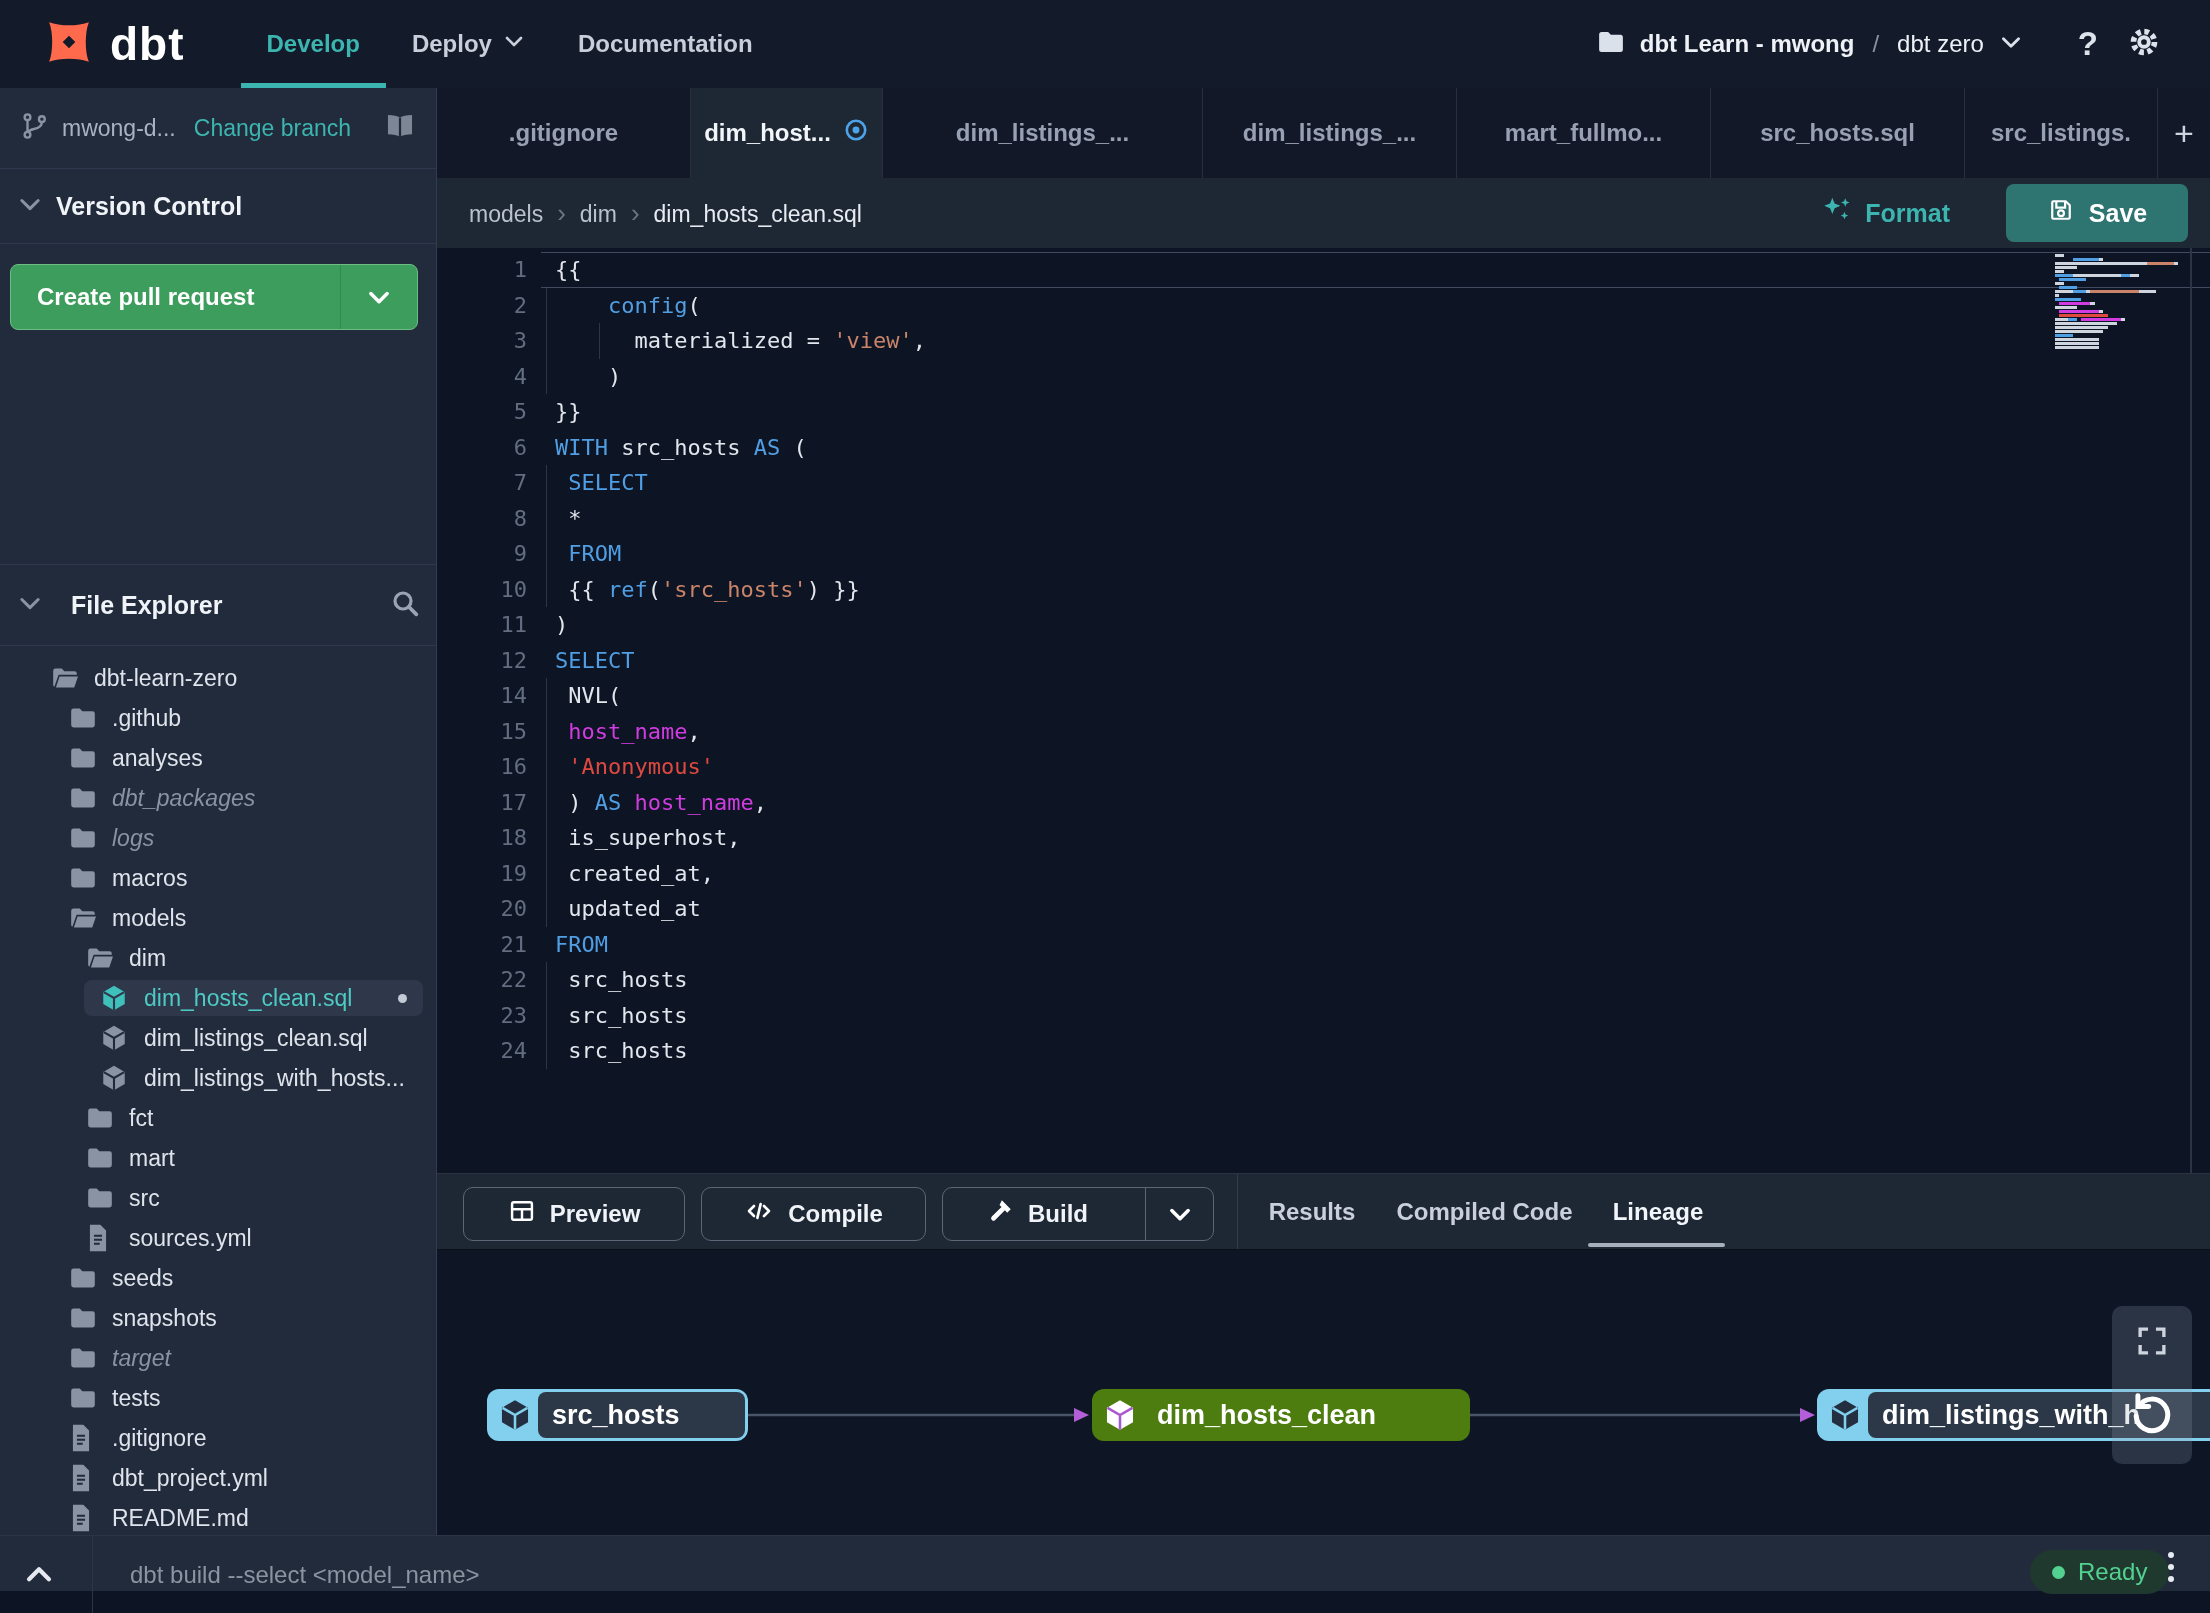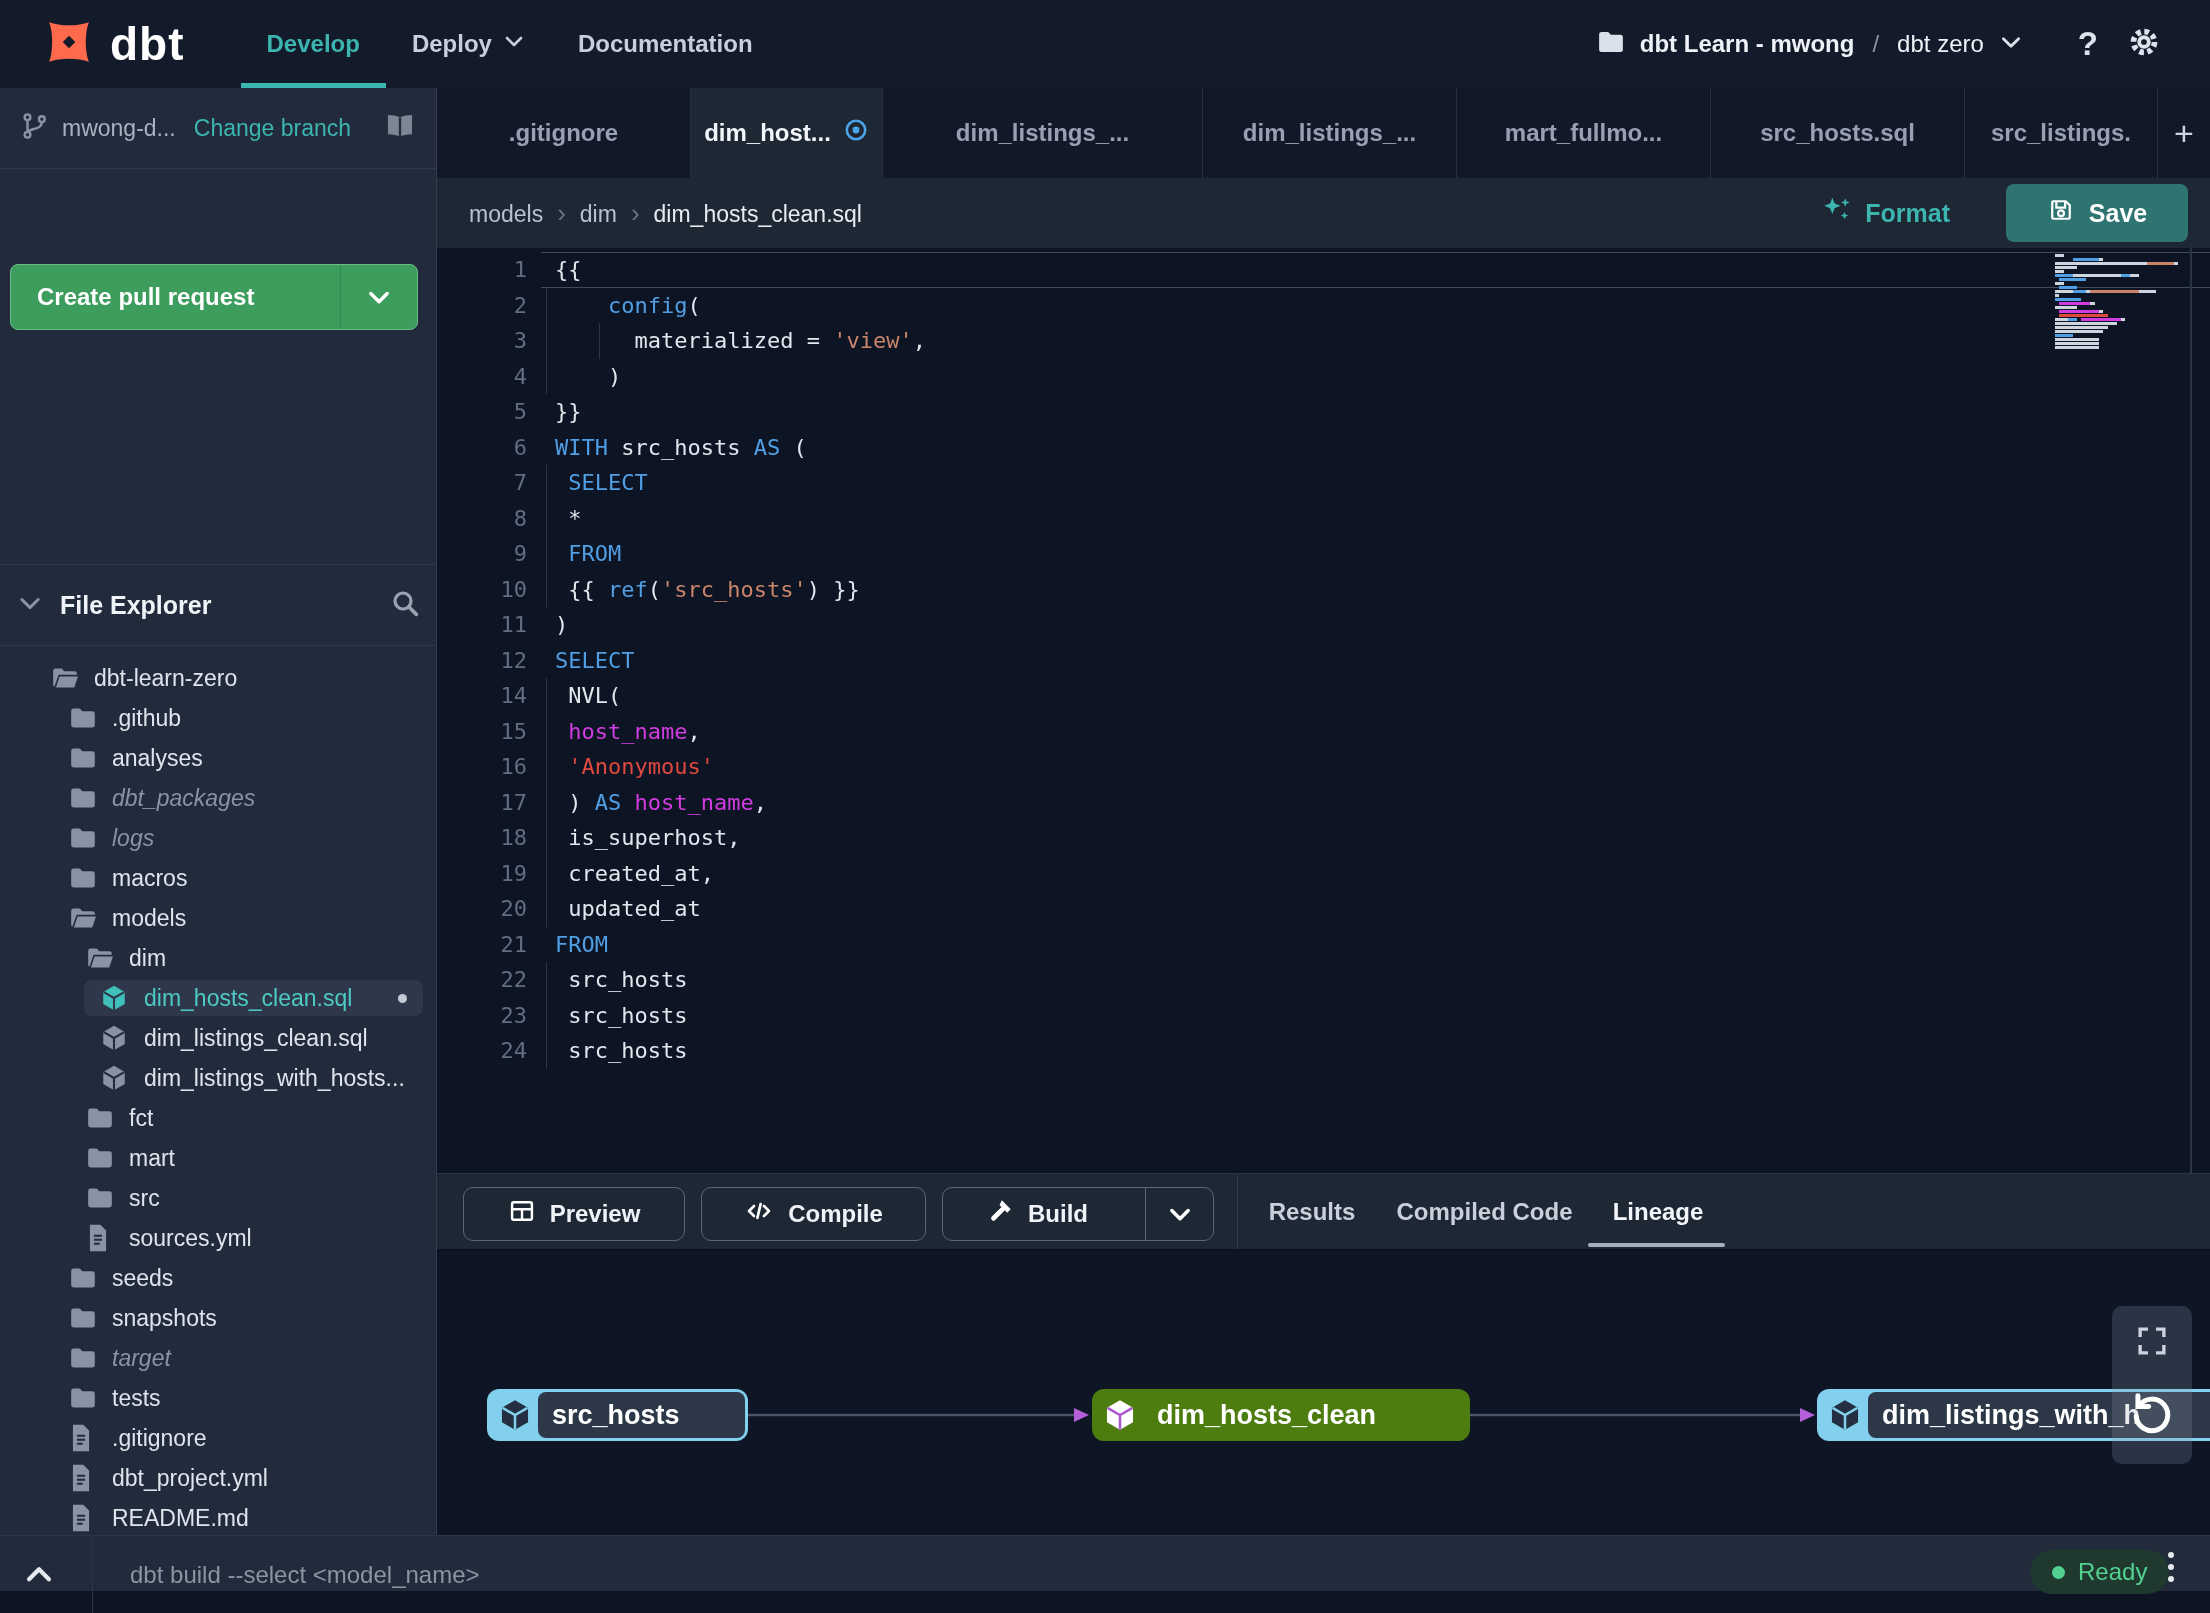--- a/index.html
+++ b/index.html
@@ -25,21 +25,21 @@
   #sidebar{left:0;top:88px;width:437px;height:1447px;background:#222b3b;border-right:1px solid #323c4e;box-sizing:border-box;overflow:hidden;}
   #branch-row{position:absolute;left:0;top:0;width:437px;height:81px;border-bottom:1px solid #2e3950;display:flex;align-items:center;padding:0 20px;box-sizing:border-box;gap:12px;}
   #branch-name{font-size:23px;color:#a9b2c1;}
   #change-branch{font-size:23px;color:#3cb5b0;margin-left:6px;cursor:pointer;}
   #book-icon{margin-left:auto;}
   #vc-header{position:absolute;left:0;top:81px;width:437px;height:75px;border-bottom:1px solid #2e3950;display:flex;align-items:center;padding:0 16px;box-sizing:border-box;gap:12px;}
   .section-title{font-size:25px;font-weight:700;color:#f0f3f8;}
   #create-pr{position:absolute;left:10px;top:176px;width:408px;height:66px;background:#3d9d5d;border:1px solid #6cbd85;border-radius:8px;display:flex;align-items:stretch;box-sizing:border-box;cursor:pointer;}
   #create-pr .pr-main{flex:1;display:flex;align-items:center;padding-left:26px;font-size:24px;font-weight:700;color:#fff;}
   #create-pr .pr-chev{width:76px;border-left:1px solid #2f8a4e;display:flex;align-items:center;justify-content:center;}
-  #fe-header{position:absolute;left:0;top:476px;width:437px;height:82px;border-top:1px solid #2e3950;border-bottom:1px solid #2e3950;display:flex;align-items:center;padding:0 16px;box-sizing:border-box;gap:16px;}
+  #fe-header{position:absolute;left:0;top:476px;width:437px;height:82px;border-top:1px solid #2e3950;border-bottom:1px solid #2e3950;display:flex;align-items:center;padding:0 16px;box-sizing:border-box;gap:27px;}
   #fe-search{margin-left:auto;cursor:pointer;}
   #tree{position:absolute;left:0;top:570px;width:437px;height:877px;overflow:hidden;}
   .tree-row{height:40px;display:flex;align-items:center;gap:14px;position:relative;font-size:23px;color:#dfe4ec;cursor:pointer;box-sizing:border-box;}
   .tree-row .ticon{width:30px;display:flex;z-index:1;}
   .tree-row .tlabel{z-index:1;}
   .tree-row.italic .tlabel{font-style:italic;color:#8a93a3;}
   .tree-row.selected::before{content:"";position:absolute;left:84px;right:14px;top:2px;bottom:2px;background:#2e384a;border-radius:8px;}
   .tree-row.selected .tlabel{color:#4ecac4;}
   .mod-dot{position:absolute;right:30px;width:9px;height:9px;border-radius:50%;background:#c3cad6;z-index:1;}
 
@@ -169,20 +169,26 @@
         </svg>
     </span>
     <span id="branch-name">mwong-d...</span>
     <span id="change-branch">Change branch</span>
     <span id="book-icon">
       <svg width="34" height="34" viewBox="0 0 24 24">
           <path d="M12 6.2C10.2 4.9 7.4 4.2 3.5 4.2v13.6c3.9 0 6.7.7 8.5 2 1.8-1.3 4.6-2 8.5-2V4.2c-3.9 0-6.7.7-8.5 2z" fill="#7d8695"></path>
           <path d="M12 6.2v13.6" stroke="#222b3b" stroke-width="1.6"></path>
         </svg>
     </span>
+  </div>
+  <div id="vc-header">
+    <span><svg width="28" height="28" viewBox="0 0 24 24">
+          <polyline points="5 9 12 16 19 9" fill="none" stroke="#8a93a3" stroke-width="2.6" stroke-linecap="round" stroke-linejoin="round"></polyline>
+        </svg></span>
+    <span class="section-title">Version Control</span>
   </div>
   <div id="create-pr">
     <span class="pr-main">Create pull request</span>
     <span class="pr-chev">
       <svg width="28" height="28" viewBox="0 0 24 24">
           <polyline points="5 9 12 16 19 9" fill="none" stroke="#fff" stroke-width="3" stroke-linecap="round" stroke-linejoin="round"></polyline>
         </svg>
     </span>
   </div>
   <div id="fe-header">

